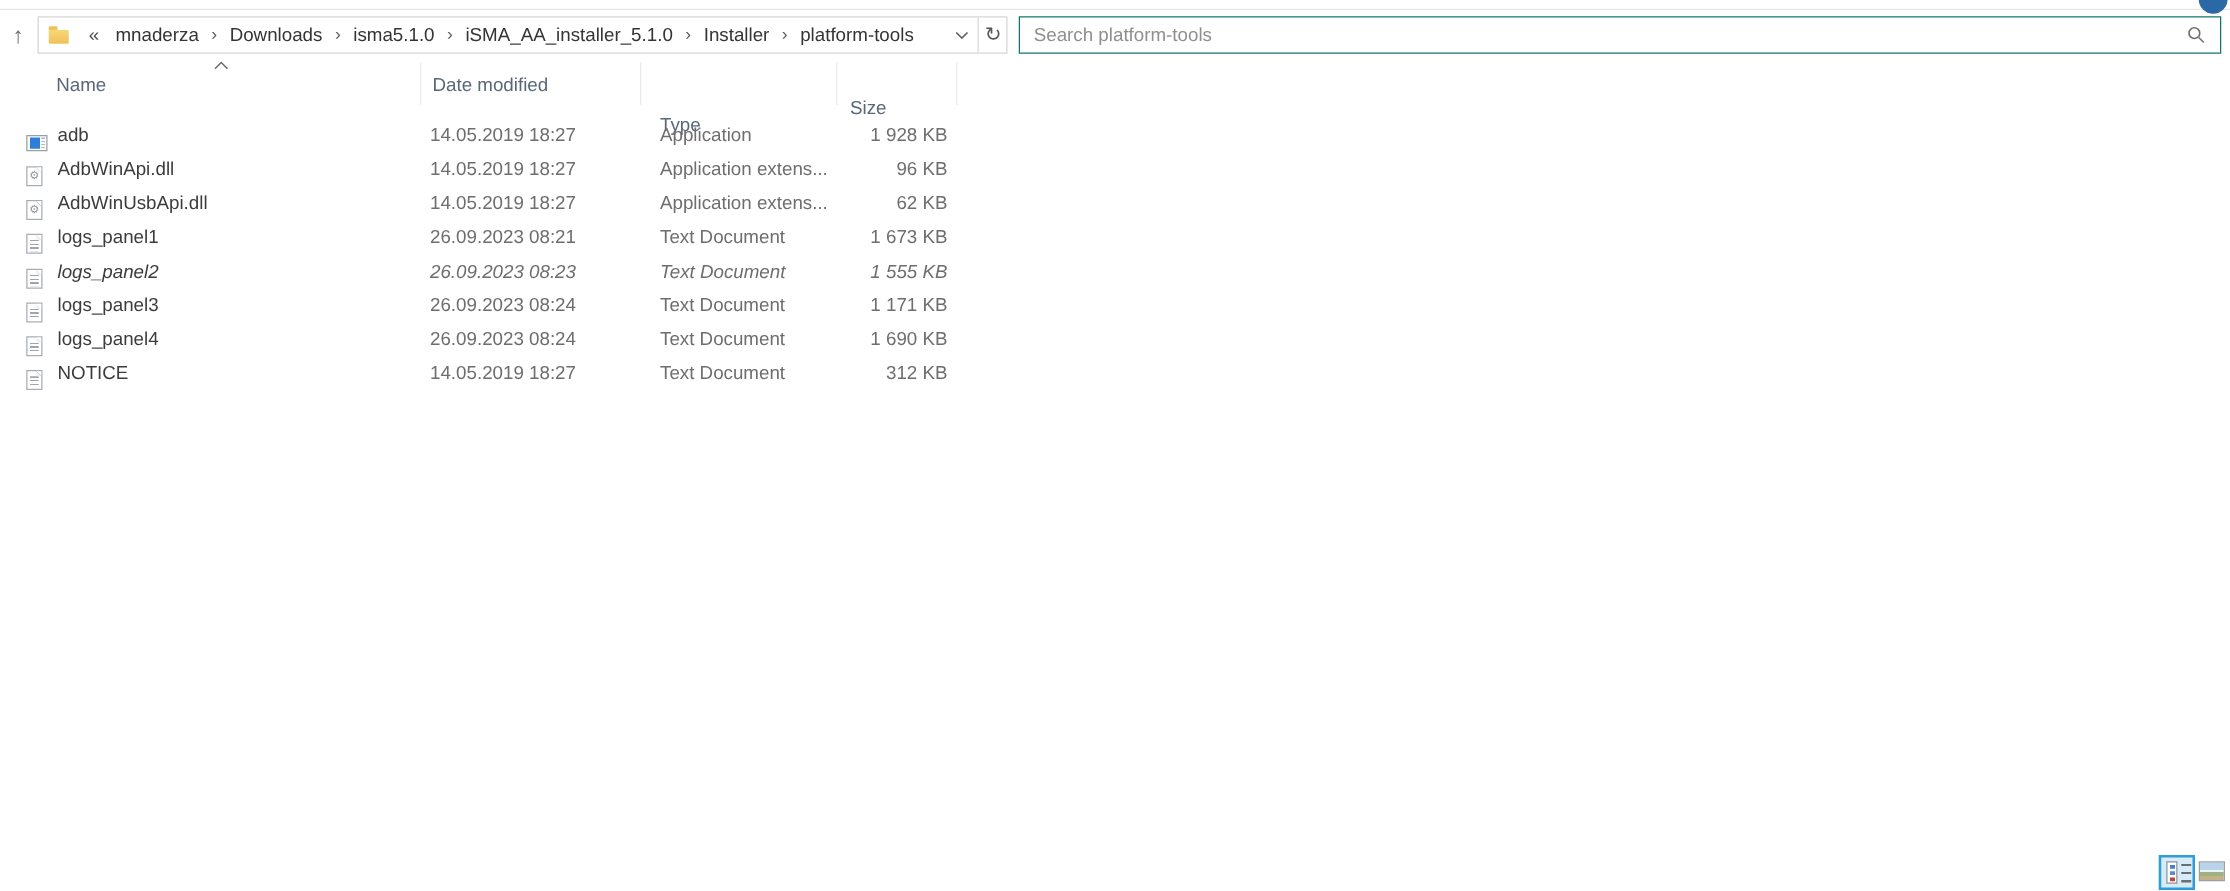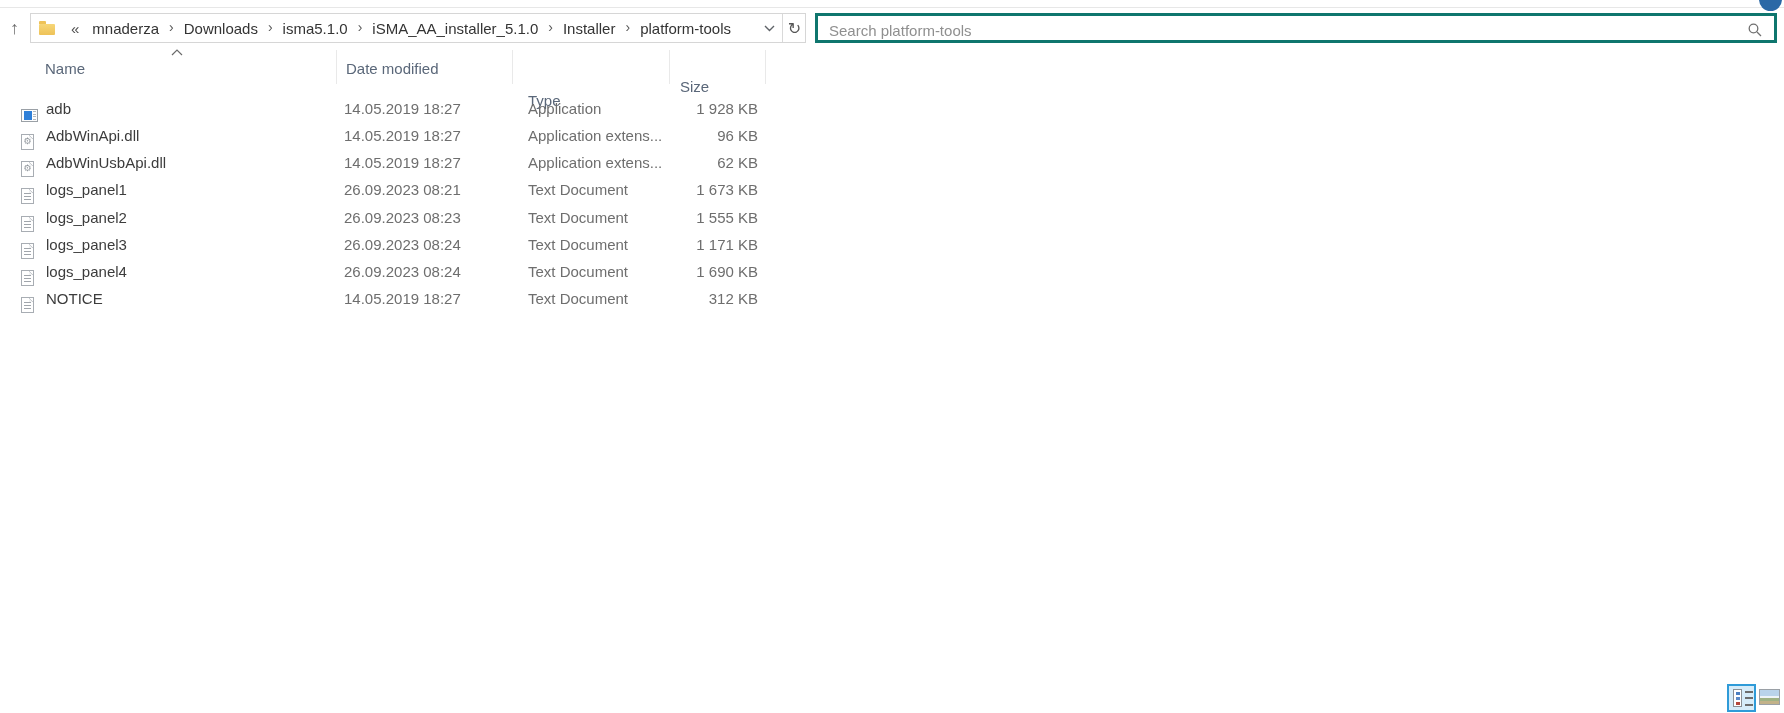--- a/index.html
+++ b/index.html
@@ -28,21 +28,21 @@
   .crumb-sep { color:#5a5a5a; font-size:14px; padding:0 1px; transform:translateY(-1px); }
   .addr-chevron { position:absolute; left:726px; top:0; width:24px; height:28px;
                   display:flex; align-items:center; justify-content:center; }
   .addr-divider { position:absolute; left:751px; top:0; width:1px; height:28px; background:#d9d9d9; }
   .refresh-btn { position:absolute; left:752px; top:0; width:23px; height:28px;
                  display:flex; align-items:center; justify-content:center;
                  color:#555; font-size:16px; }
 
   
   .search { position:absolute; left:815px; top:13px; width:962px; height:30px;
-            border:3px solid #0f766e; background:#fff; }
+            border:1px solid #0f766e; background:#fff; }
   .search input { position:absolute; left:0; top:0; width:920px; height:28px; border:none;
                   outline:none; padding-left:11px; font-size:15px; color:#333;
                   font-family:inherit; background:transparent; }
   .search input::placeholder { color:#8f8f8f; opacity:1; }
   .search-ic { position:absolute; right:12px; top:7px; width:14px; height:14px; }
 
   
   .col-header { position:absolute; top:58px; height:22px; font-size:15px; color:#5a6779;
                 line-height:22px; cursor:default; }
   .ch-name { left:18px; width:310px;margin-left:27px; }
@@ -169,21 +169,21 @@
       <span class="cell c-type">Application extens...</span>
       <span class="cell c-size">62 KB</span>
     </div>
     <div class="row" style="top: 176px;">
       <span class="cell-icon"><span class="fi fi-page"><span class="tlines"></span><span class="fold"></span></span></span>
       <span class="cell c-name">logs_panel1</span>
       <span class="cell c-date">26.09.2023 08:21</span>
       <span class="cell c-type">Text Document</span>
       <span class="cell c-size">1 673 KB</span>
     </div>
-    <div class="row" style="top: 204px;">
+    <div class="row" style="top: 204px; font-style: italic;">
       <span class="cell-icon"><span class="fi fi-page"><span class="tlines"></span><span class="fold"></span></span></span>
       <span class="cell c-name">logs_panel2</span>
       <span class="cell c-date">26.09.2023 08:23</span>
       <span class="cell c-type">Text Document</span>
       <span class="cell c-size">1 555 KB</span>
     </div>
     <div class="row" style="top: 231px;">
       <span class="cell-icon"><span class="fi fi-page"><span class="tlines"></span><span class="fold"></span></span></span>
       <span class="cell c-name">logs_panel3</span>
       <span class="cell c-date">26.09.2023 08:24</span>

